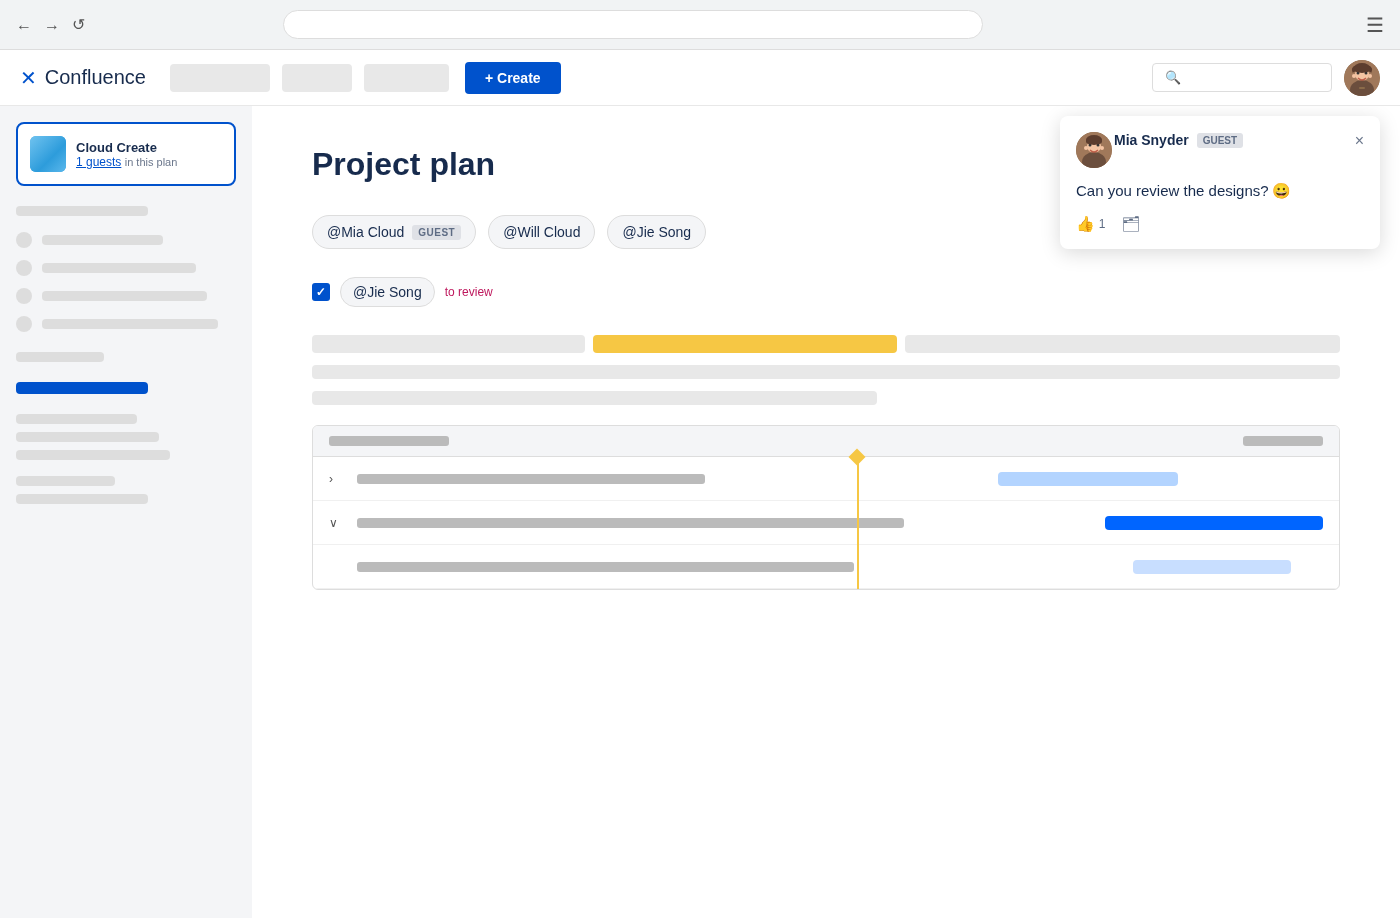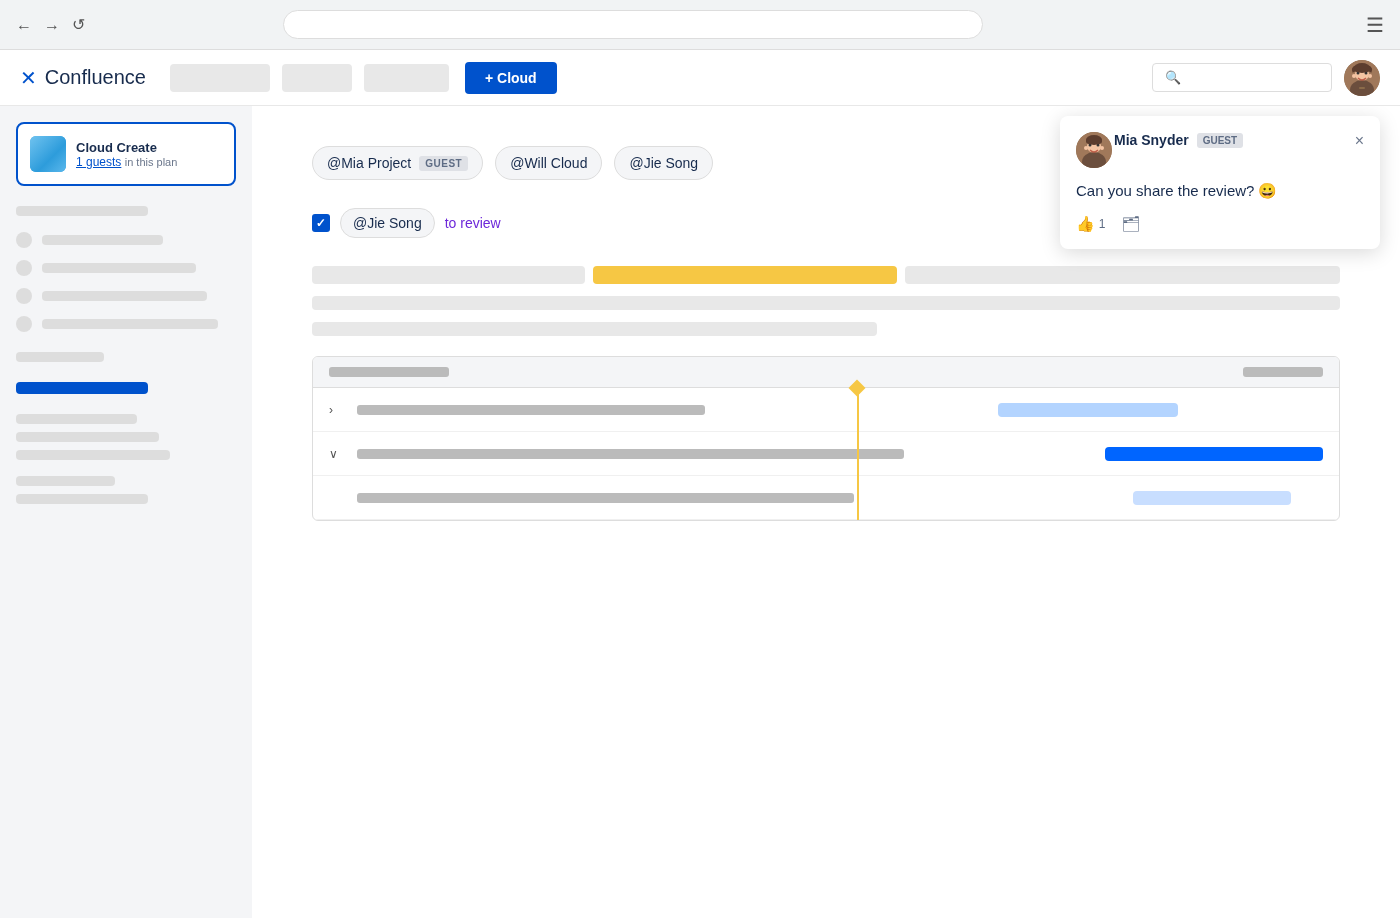--- a/index.html
+++ b/index.html
@@ -103,21 +103,21 @@
     .task-row { display: flex; align-items: center; gap: 10px; margin-bottom: 28px; }
     .checkbox {
       width: 18px; height: 18px; background: #0052CC; border-radius: 3px;
       display: flex; align-items: center; justify-content: center; flex-shrink: 0;
     }
     .checkbox::after { content: '✓'; color: #fff; font-size: 12px; font-weight: 700; }
     .mention-chip-blue {
       background: #F4F5F7; border-radius: 20px; padding: 6px 12px;
       font-size: 14px; color: #172B4D; border: 1px solid #ddd;
     }
-    .task-text { font-size: 14px; color: #6d28d9; }
+    .task-text { font-size: 12px; color: #be185d; }
 
     
     .content-skeleton { display: flex; flex-direction: column; gap: 12px; margin-bottom: 20px; }
     .csk-row { display: flex; gap: 8px; align-items: center; }
     .csk-bar { background: #e8e8e8; border-radius: 4px; height: 12px; }
     .csk-yellow { background: #F6C744 !important; }
 
     
     .gantt-container {
       border: 1px solid #ddd; border-radius: 6px; overflow: hidden;
@@ -195,21 +195,21 @@
 <div class="app-header">
   <div class="logo">
     <span class="logo-icon">✕</span>
     <span class="logo-text">Confluence</span>
   </div>
   <div class="nav-items">
     <div class="nav-pill"></div>
     <div class="nav-pill sm"></div>
     <div class="nav-pill md"></div>
   </div>
-  <button class="create-btn">+ Cloud</button>
+  <button class="create-btn">+ Create</button>
   <div class="header-right">
     <div class="search-box">
       <span class="search-icon">🔍</span>
     </div>
     <div class="avatar">
       <div style="width:36px;height:36px;border-radius:50%;background:linear-gradient(135deg,#8B6B4A,#B8906A);display:flex;align-items:center;justify-content:center;">
         <svg width="36" height="36" viewBox="0 0 36 36">
           <circle cx="18" cy="18" r="18" fill="#A0785A"></circle>
           <ellipse cx="18" cy="14" rx="7" ry="7" fill="#F5C5A3"></ellipse>
           <ellipse cx="18" cy="30" rx="12" ry="10" fill="#6B4E3D"></ellipse>
@@ -272,24 +272,25 @@
         <div class="sk-line" style="width:65%;"></div>
         <div class="sk-line" style="width:70%;"></div>
         <div class="sk-line" style="width:45%;margin-top:8px;"></div>
         <div class="sk-line" style="width:60%;"></div>
       </div>
     </div>
   </div>
 
   <div class="content">
 
+    <h1 class="page-title">Project plan</h1>
 
     <div class="mentions-row">
       <div class="mention-chip">
-        <span>@Mia Project</span>
+        <span>@Mia Cloud</span>
         <span class="guest-badge">GUEST</span>
       </div>
       <div class="mention-chip">
         <span>@Will Cloud</span>
       </div>
       <div class="mention-chip">
         <span>@Jie Song</span>
       </div>
     </div>
 
@@ -367,21 +368,21 @@
             <circle cx="10" cy="16" r="2" fill="#F5C5A3"></circle>
             <circle cx="26" cy="16" r="2" fill="#F5C5A3"></circle>
           </svg>
         </div>
         <div class="comment-user-info">
           <span class="comment-username">Mia Snyder</span>
           <span class="comment-guest-badge">GUEST</span>
         </div>
         <span class="comment-close">×</span>
       </div>
-      <div class="comment-text">Can you share the review? 😀</div>
+      <div class="comment-text">Can you review the designs? 😀</div>
       <div class="comment-actions">
         <div class="comment-action">
           <span class="action-icon">👍</span>
           <span class="action-count">1</span>
         </div>
         <div class="comment-action">
           <span class="action-icon">🗂</span>
         </div>
       </div>
     </div>

